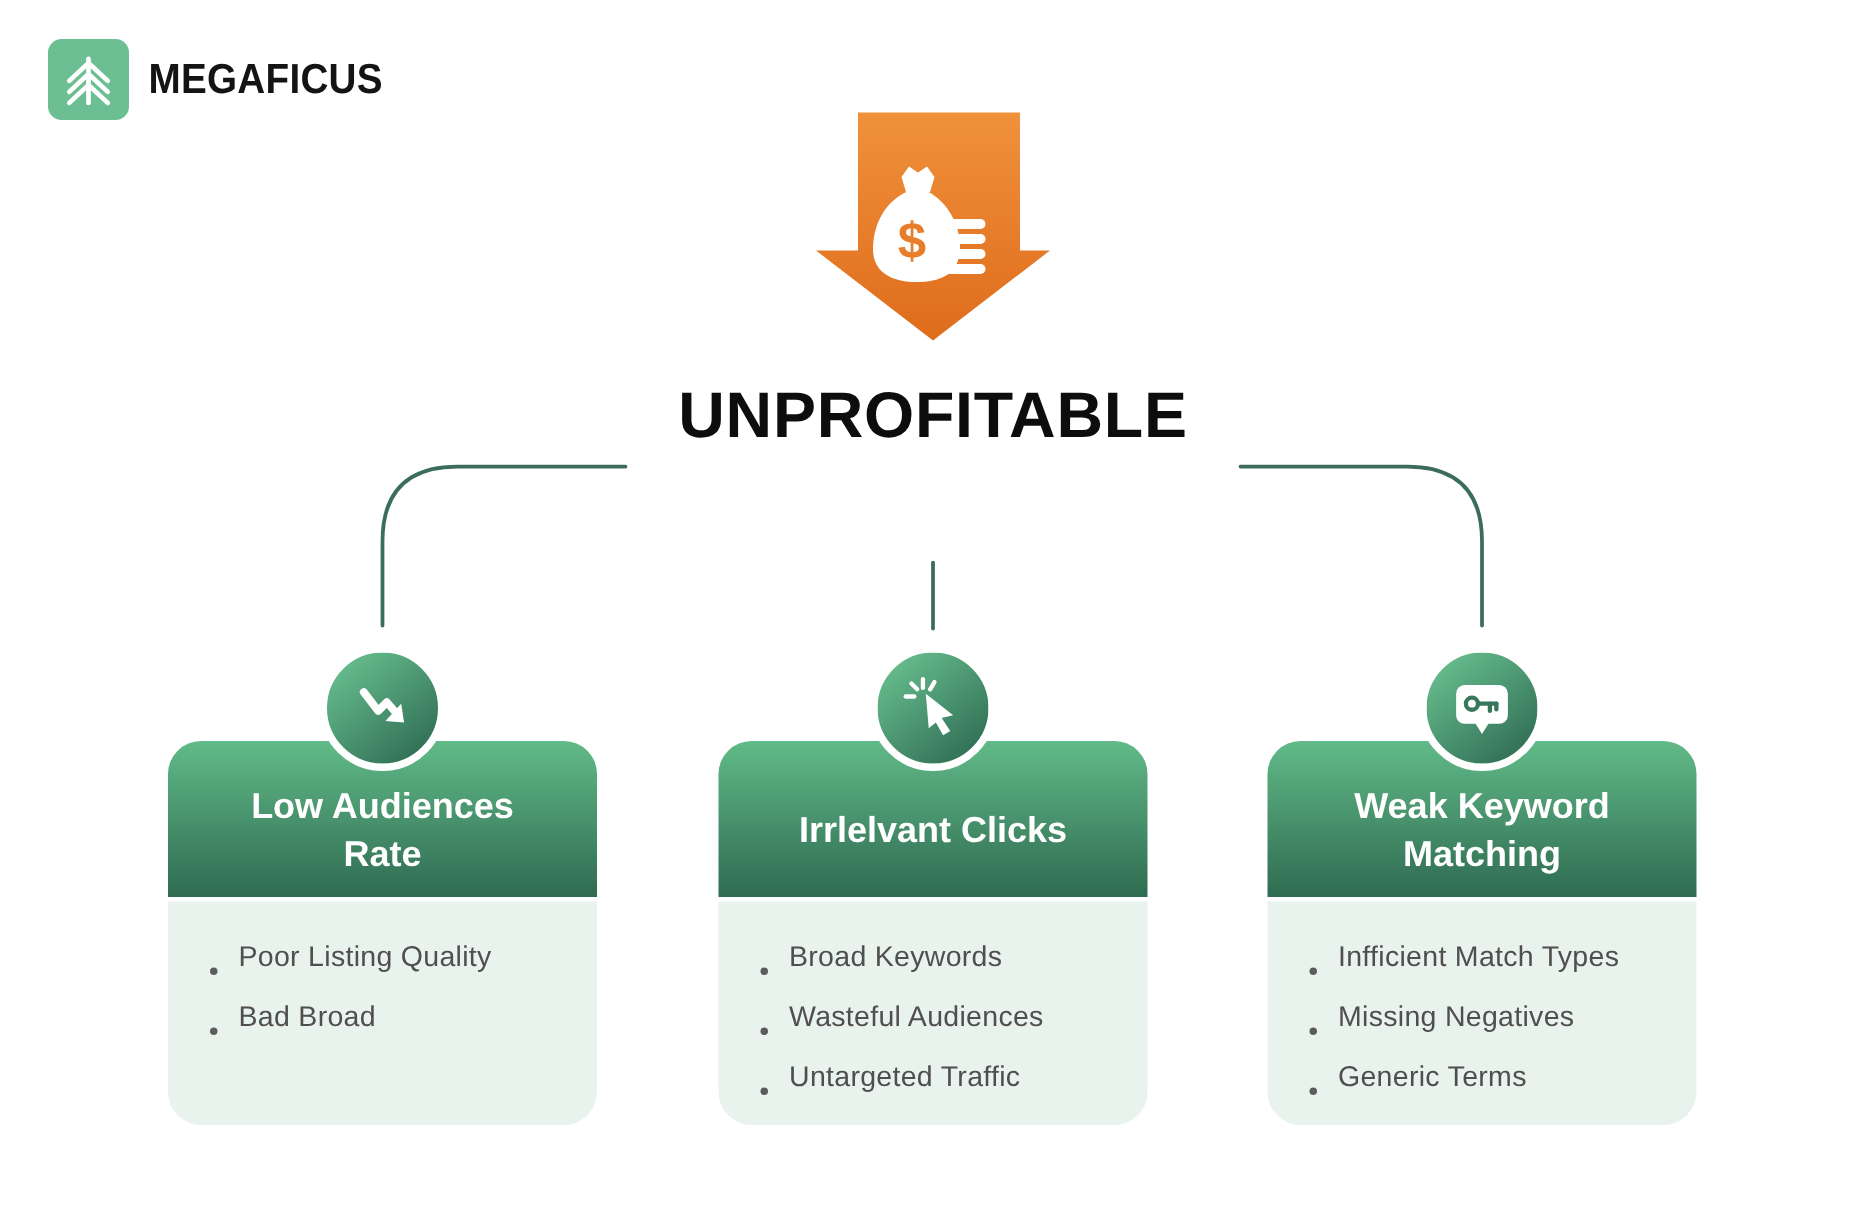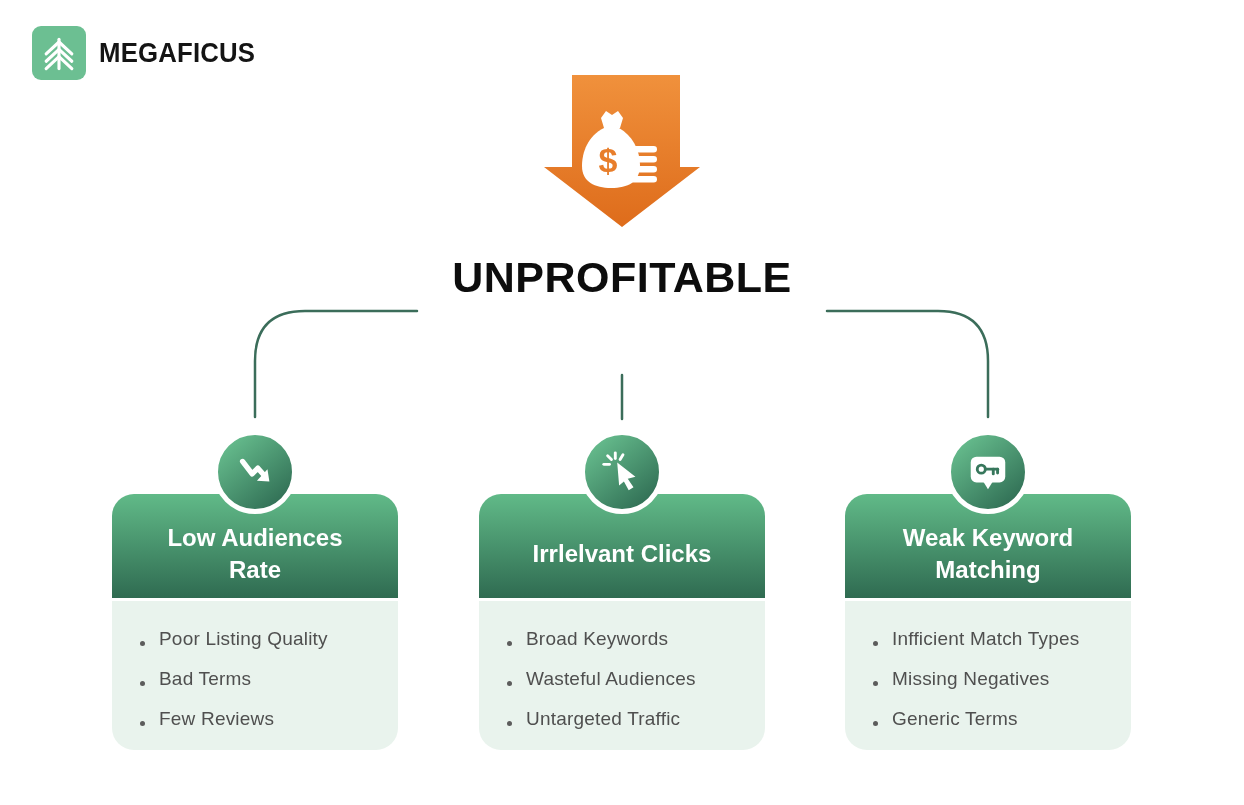--- a/index.html
+++ b/index.html
@@ -55,21 +55,21 @@
     padding-top:16px; text-align:center;
   }
   .hline:empty { display:none; }
 
   .card-body {
     margin-top:3px; height:149px; box-sizing:border-box;
     background:#E9F3ED; border-radius:0 0 22px 22px;
     padding:26px 18px 0 28px;
   }
   .item {
-    display:flex; align-items:center; margin-bottom:17px;
+    display:flex; align-items:flex-end; margin-bottom:17px;
     font-size:19px; color:#4F4F4F; letter-spacing:0.2px; line-height:23px;
   }
   .dot {
     width:5px; height:5px; border-radius:50%; background:#5c5c5c;
     margin:9px 14px 0 0; flex:none;
   }
 </style>
 </head>
 <body>
 
@@ -135,25 +135,21 @@
       <span class="hline">Low Audiences</span>
       <span class="hline">Rate</span>
     </div>
     <div class="card-body">
       <div class="item">
         <span class="dot"></span>
         <span>Poor Listing Quality</span>
       </div>
       <div class="item">
         <span class="dot"></span>
-        <span>Bad Terms</span>
-      </div>
-      <div class="item">
-        <span class="dot"></span>
-        <span>Few Reviews</span>
+        <span>Bad Broad</span>
       </div>
     </div>
   </div>
 
   <div class="card c3">
     <div class="chip">
       <svg width="46" height="46" viewBox="0 0 48 48">
         <rect x="6" y="8" width="36" height="27" rx="6" fill="#ffffff"></rect>
         <polygon points="19,34 29,34 24,42" fill="#ffffff"></polygon>
         <g stroke="#37775C" stroke-width="3" fill="none" stroke-linecap="round">

